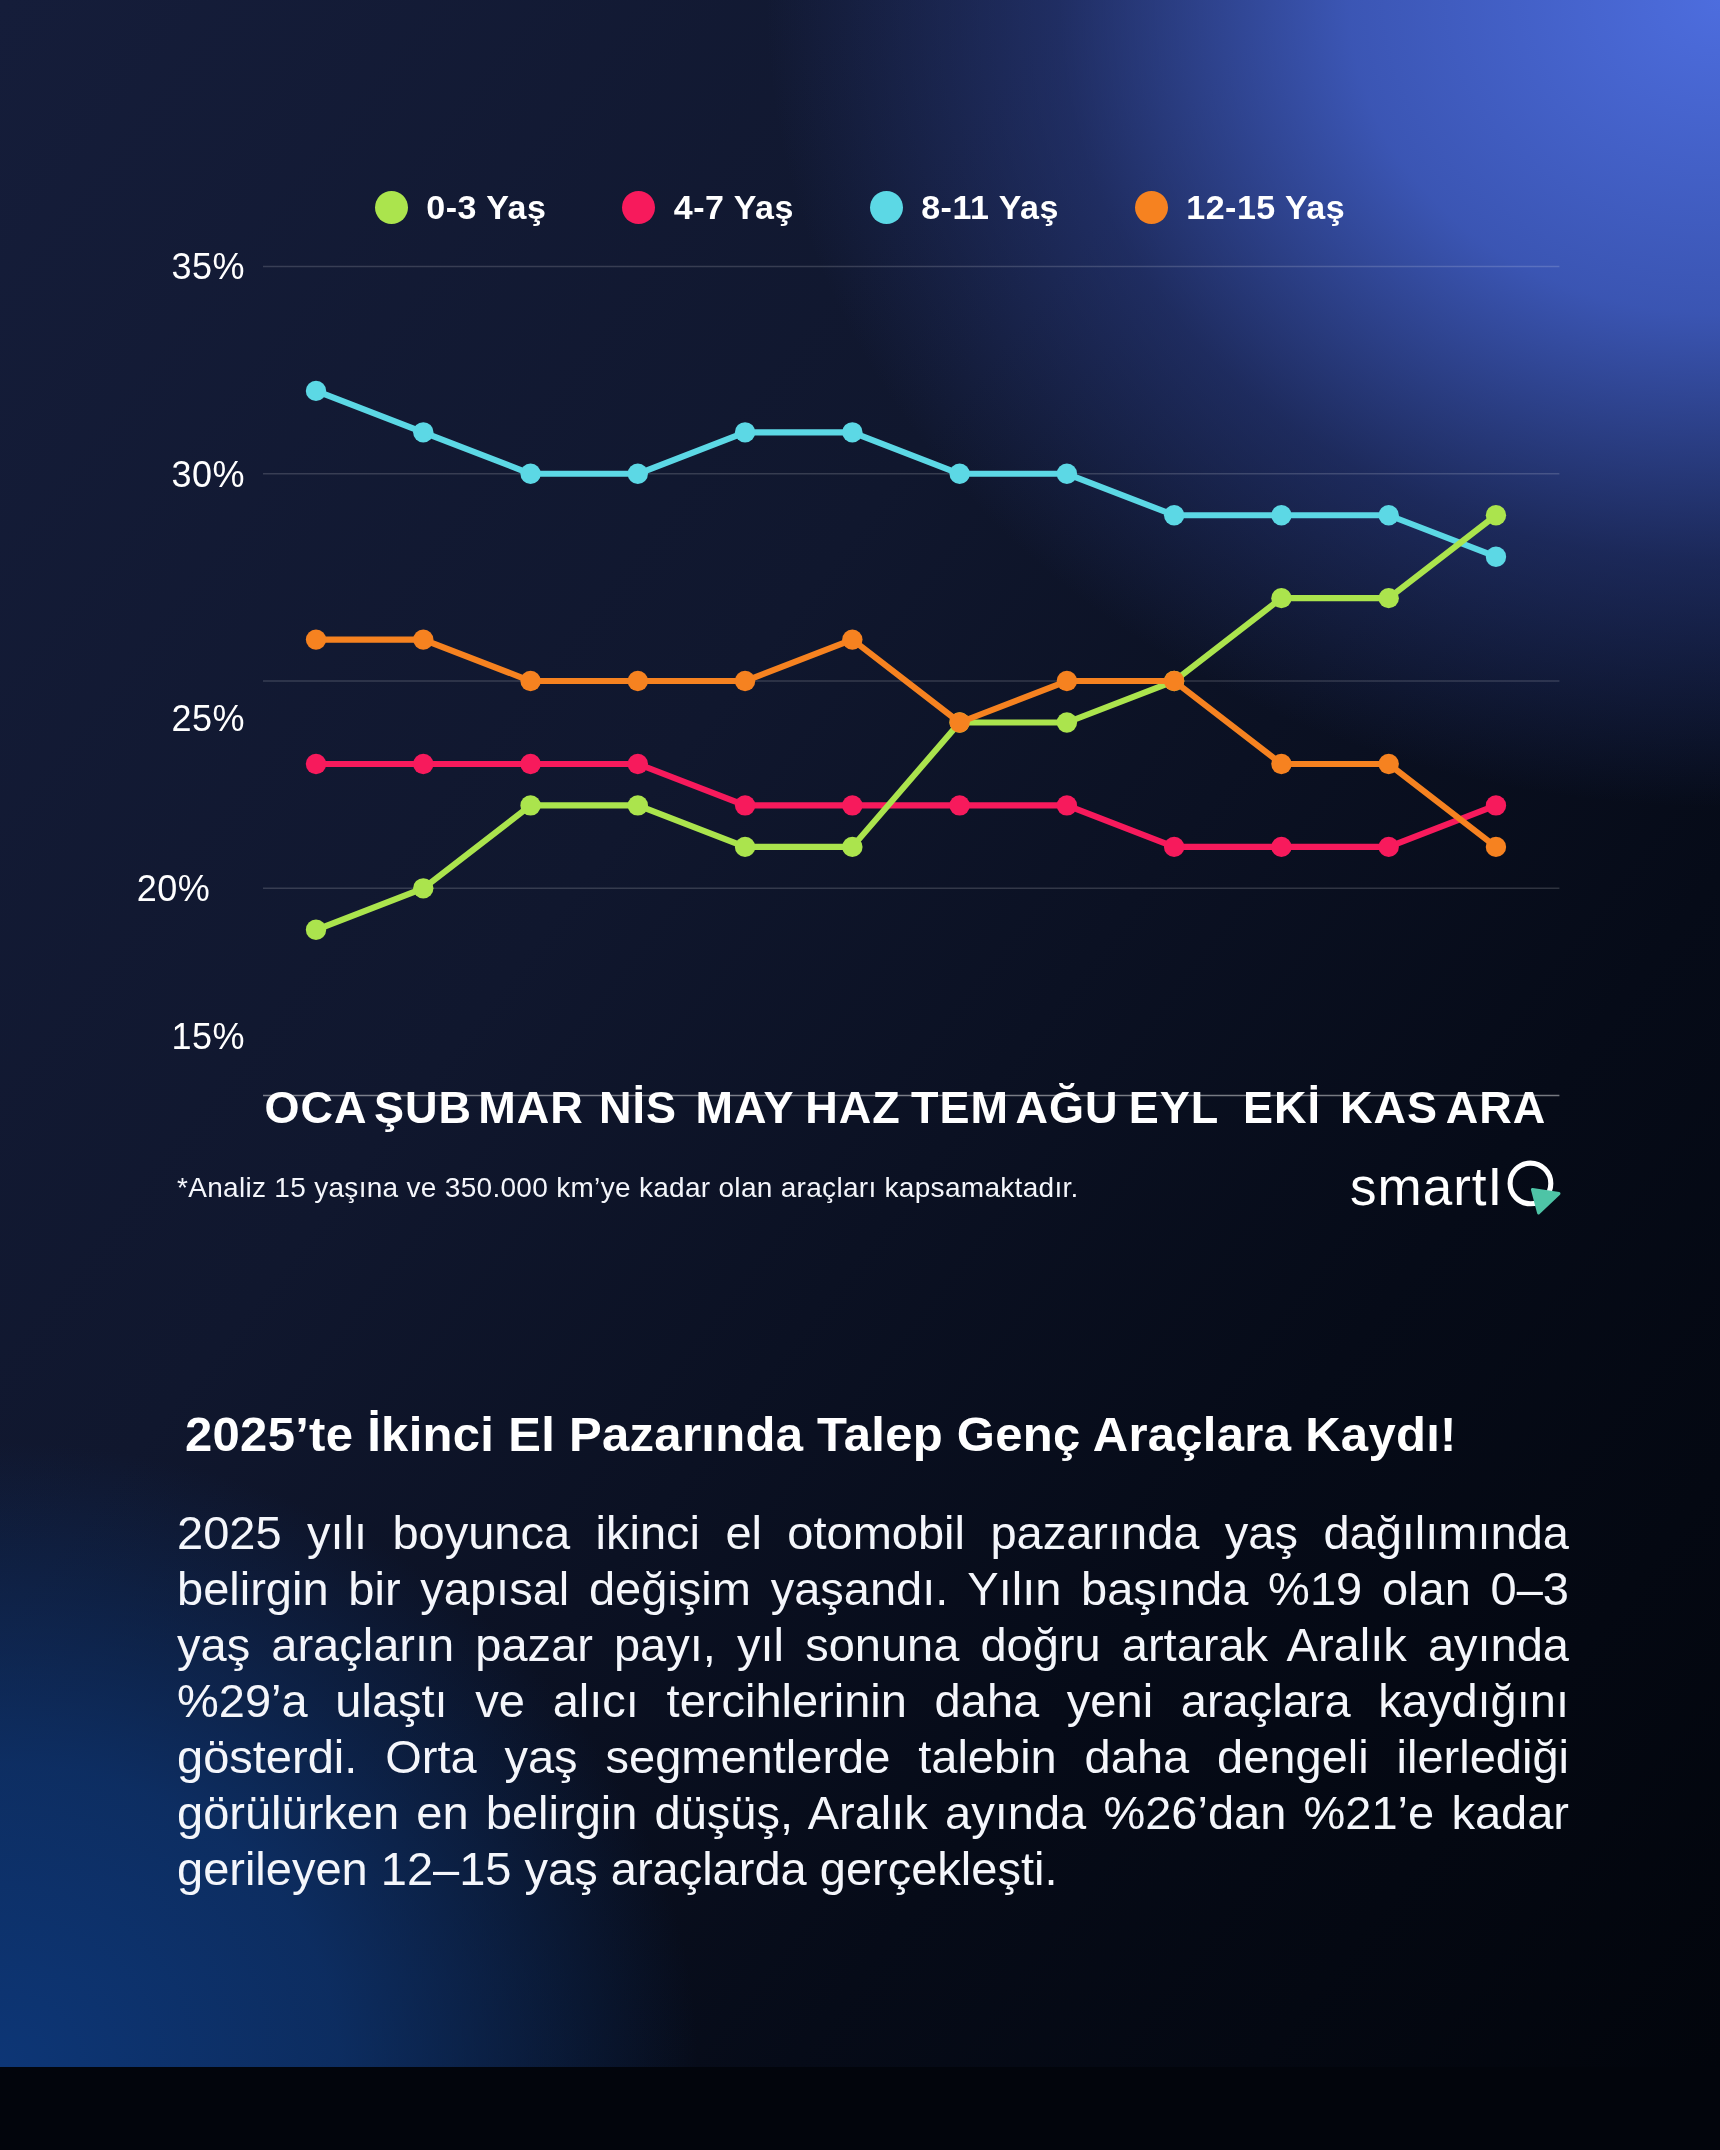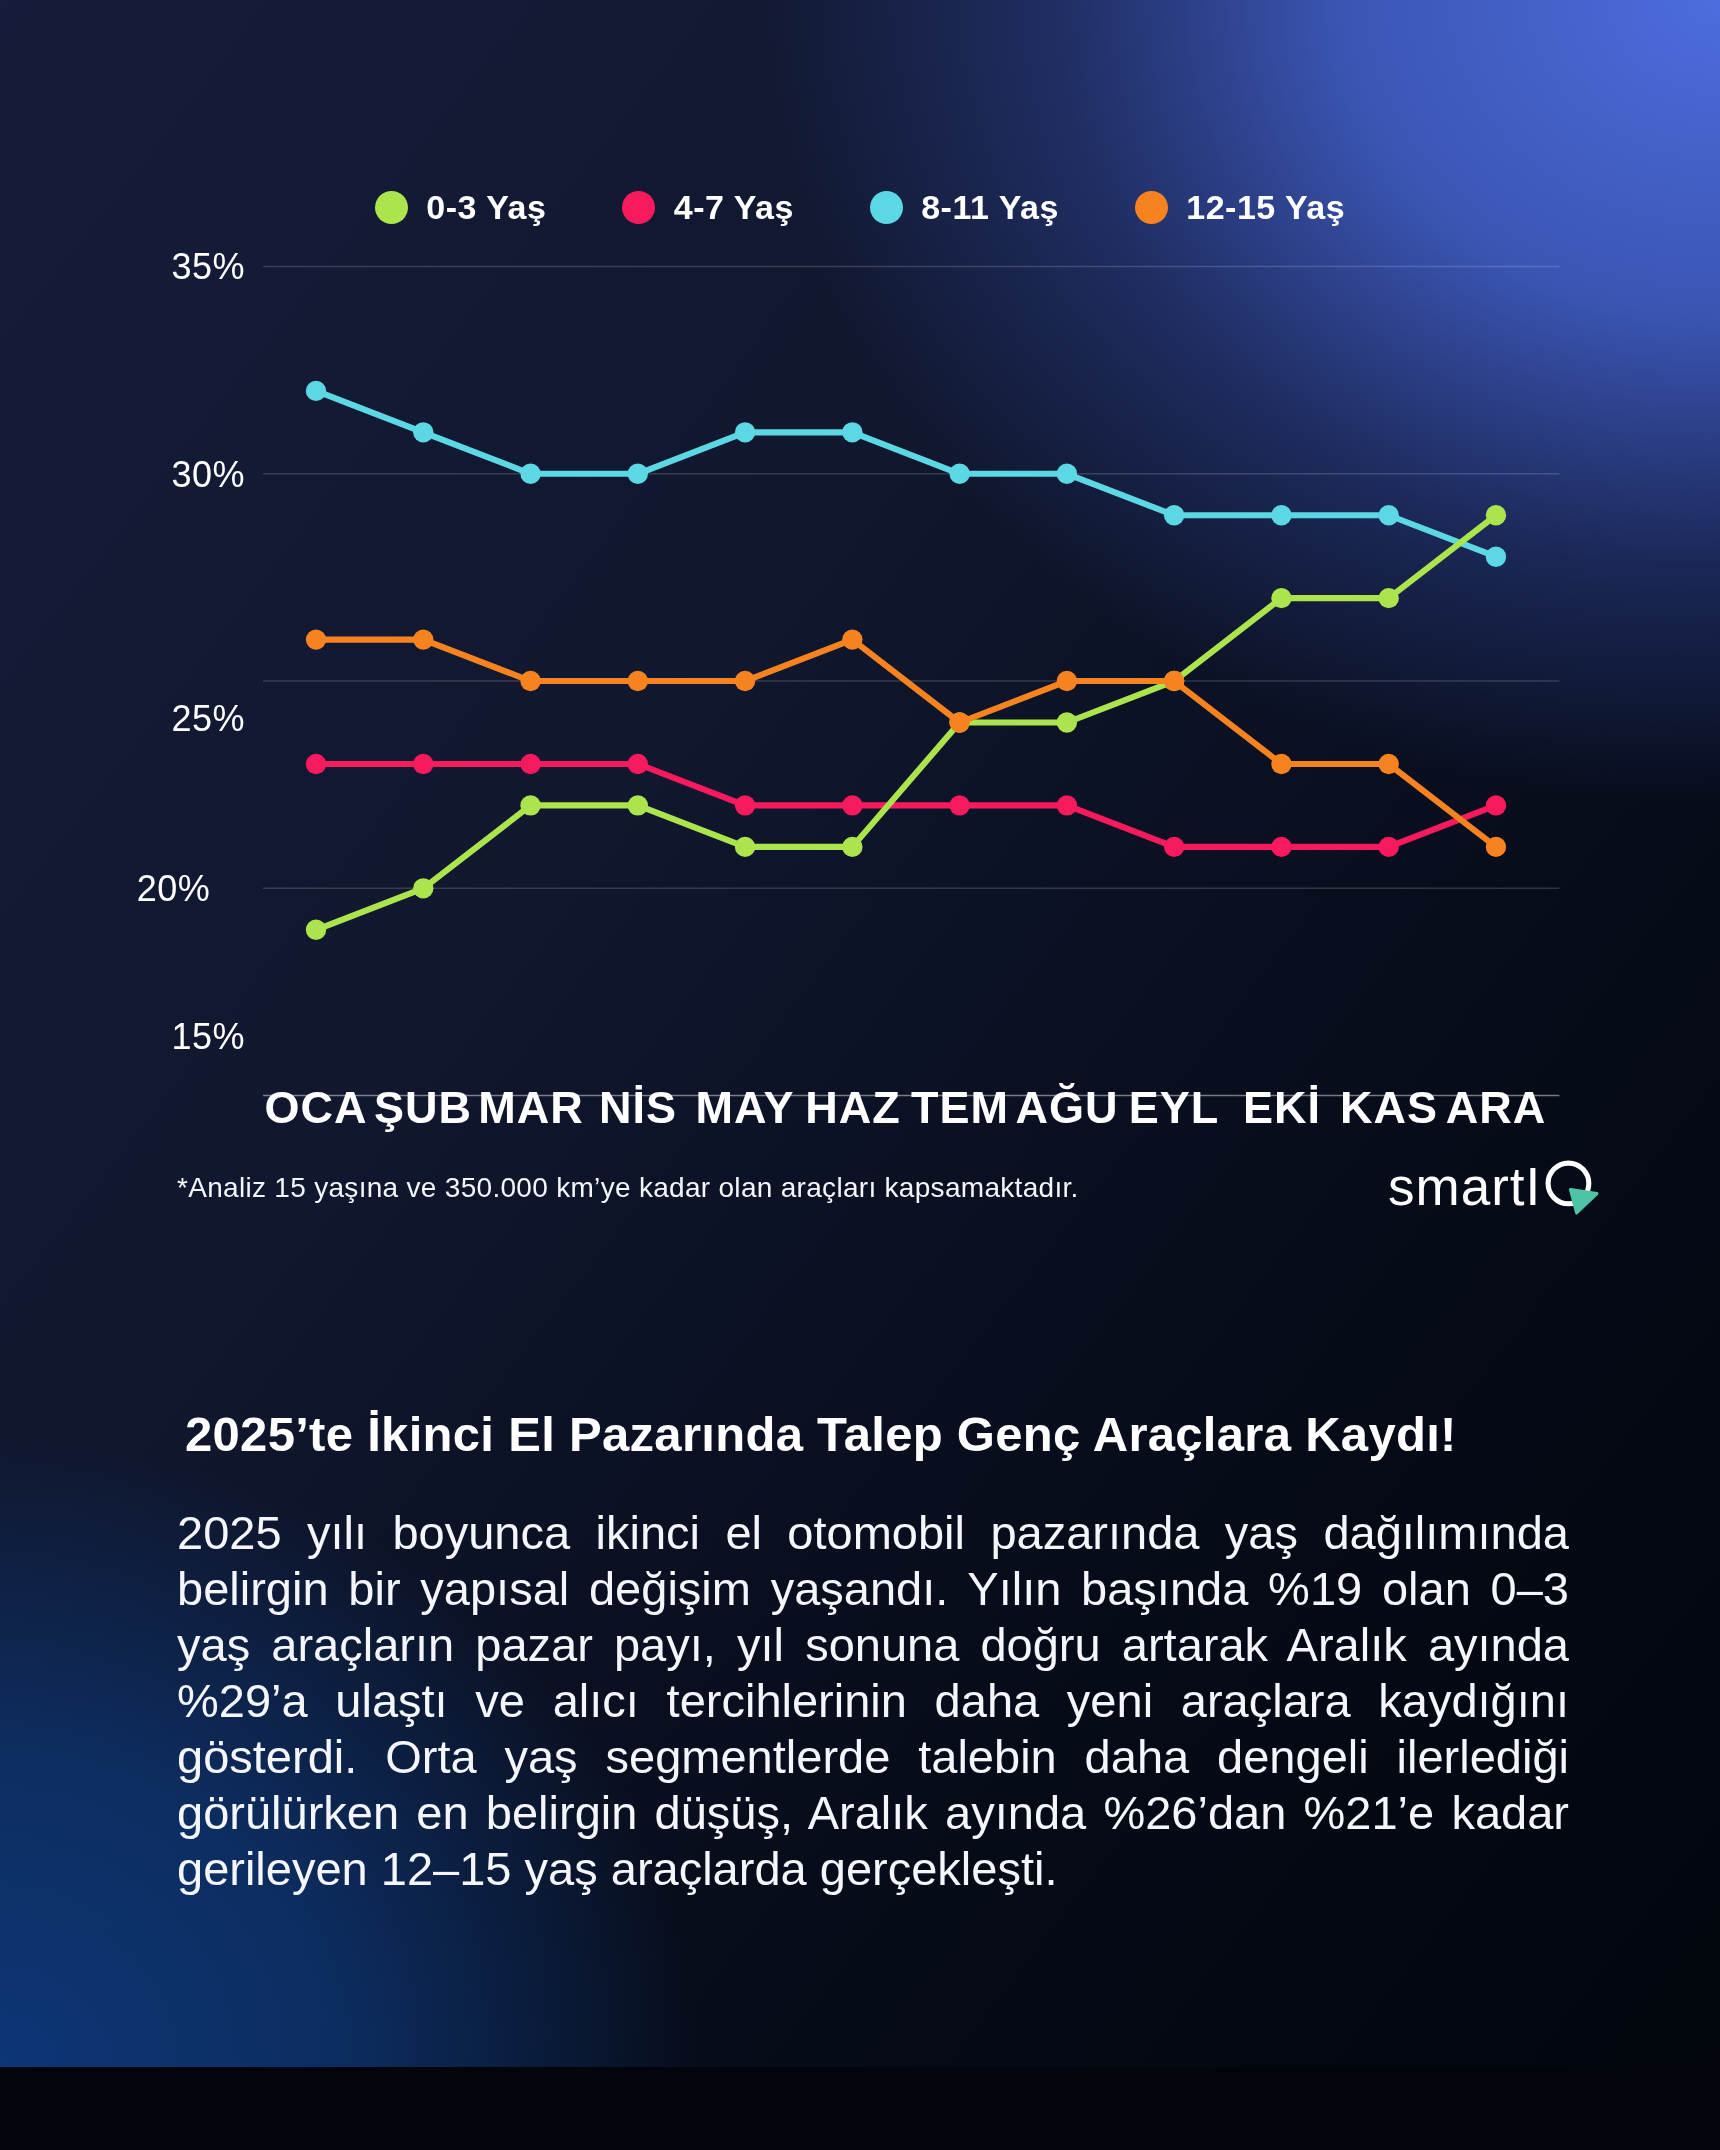--- a/index.html
+++ b/index.html
@@ -32,21 +32,21 @@
     position:absolute;top:1082px;transform:translateX(-50%);
     font-size:45px;font-weight:700;letter-spacing:1px;white-space:nowrap;
   }
   
   .footnote{
     position:absolute;left:177px;top:1172px;width:1172px;
     font-size:28px;font-weight:400;letter-spacing:0.3px;color:#f4f6fb;
   }
   .logo{
     position:absolute;left:1350px;top:1158px;
-    display:flex;align-items:center;margin-left:38px;
+    display:flex;align-items:center;
   }
   .logo-text{
     font-size:53px;font-weight:300;letter-spacing:1px;color:#ffffff;line-height:53px;
   }
   .logo-q{width:57px;height:57px;margin-left:2px;}
   
   .headline{
     position:absolute;left:177px;top:1398px;width:1407px;margin:8px;
     font-size:49px;font-weight:700;letter-spacing:0.3px;color:#ffffff;
   }

